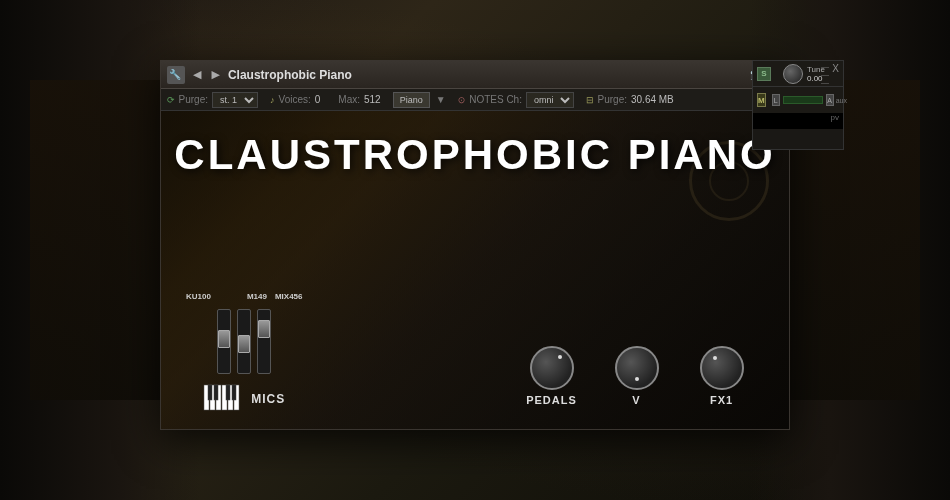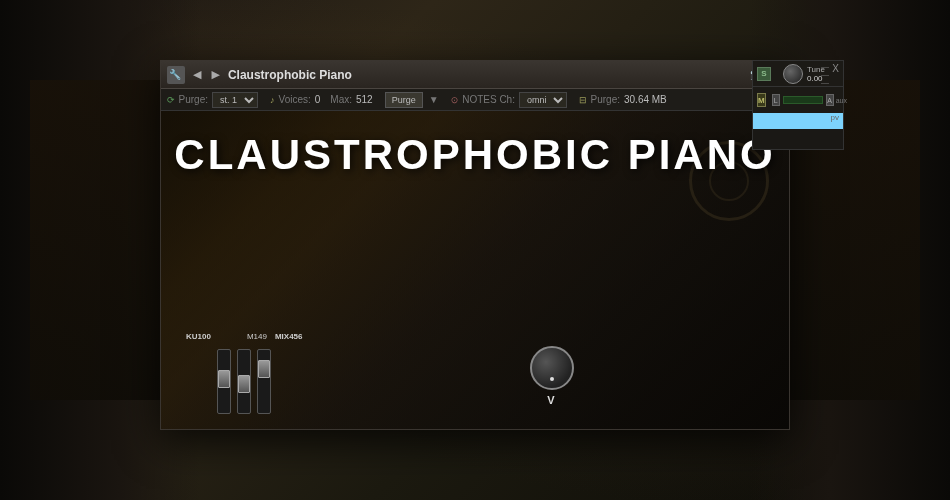--- a/index.html
+++ b/index.html
@@ -351,21 +351,21 @@
         </div>
         <div style="flex:1; display:flex; align-items:center; gap:3px; margin-left:2px;">
           <div style="width:8px; height:12px; background:#444; border:1px solid #666; font-size:7px; color:#aaa; display:flex; align-items:center; justify-content:center;">L</div>
           <div style="width:40px; height:8px; background:#1a3a1a; border:1px solid #2a5a2a; position:relative;">
             <div style="position:absolute; left:0; top:0; height:100%; width:0%; background:#4a9a4a;"></div>
           </div>
           <div style="width:8px; height:12px; background:#444; border:1px solid #666; font-size:7px; color:#aaa; display:flex; align-items:center; justify-content:center;">A</div>
         </div>
         <div style="color:#777; font-size:7px; margin-left:2px;">aux</div>
       </div>
-      <div style="display:flex; align-items:flex-start; height:16px; padding:0 4px; background:#7dd3fc; justify-content:flex-end;">
+      <div style="display:flex; align-items:flex-start; height:16px; padding:0 4px; background:#000000; justify-content:flex-end;">
         <div style="color:#666; font-size:8px;">pv</div>
       </div>
     </div>
   </div>
 
   <div class="plugin-window">
 
     <div class="title-bar">
       <div class="title-bar-left">
         <div class="wrench-icon">🔧</div>
@@ -384,25 +384,25 @@
         <span style="color:#5a9a5a; font-size:9px;">⟳</span>
         <span class="info-label">Purge:</span>
         <select class="info-select">
           <option>st. 1</option>
         </select>
       </div>
       <div class="info-item">
         <span style="color:#9a9a5a; font-size:9px;">♪</span>
         <span class="info-label">Voices:</span>
         <span class="info-value">0</span>
-        <span class="info-label" style="margin-left:6px;">Max:</span>
+        <span class="info-label" style="margin-left:14px;">Max:</span>
         <span class="info-value">512</span>
       </div>
       <div class="info-item">
-        <button class="purge-btn">Purge</button>
+        <button class="purge-btn">Piano</button>
         <span style="color:#777; font-size:10px; margin-left:2px;">▼</span>
       </div>
       <div class="info-item">
         <span style="color:#9a5a5a; font-size:9px;">⊙</span>
         <span class="info-label">NOTES Ch:</span>
         <select class="info-select">
           <option>omni</option>
         </select>
       </div>
       <div class="info-item">
@@ -424,21 +424,21 @@
 
       <div class="controls-area" style="z-index:10; position:absolute; bottom:15px; left:0; right:0; display:flex; align-items:flex-end; padding:0 25px;">
 
         <div style="display:flex; flex-direction:column; align-items:center; gap:6px; margin-right:20px;">
 
           <div style="display:flex; gap:8px; align-items:flex-end; margin-bottom:2px;">
             <div style="text-align:center;">
               <div style="color:#ccc; font-size:8px; font-weight:bold;">KU100</div>
             </div>
             <div style="text-align:center;">
-              <div style="color:#ccc; font-size:8px; font-weight:normal;padding-left:28px;">M149</div>
+              <div style="color:#ccc; font-size:8px; font-weight:bold;padding-left:28px;">M149</div>
             </div>
             <div style="text-align:center;">
               <div style="color:#ccc; font-size:8px; font-weight:bold;">MIX456</div>
             </div>
           </div>
 
           <div style="display:flex; gap:6px; align-items:flex-end;">
 
             <div style="width:14px; height:65px; background:#1a1a1a; border:1px solid #555; border-radius:2px; position:relative; cursor:pointer;">
               <div style="width:12px; height:18px; background:linear-gradient(180deg,#999,#555); border:1px solid #aaa; border-radius:1px; position:absolute; top:20px; left:0;"></div>
@@ -446,36 +446,66 @@
 
             <div style="width:14px; height:65px; background:#1a1a1a; border:1px solid #555; border-radius:2px; position:relative; cursor:pointer;">
               <div style="width:12px; height:18px; background:linear-gradient(180deg,#999,#555); border:1px solid #aaa; border-radius:1px; position:absolute; top:25px; left:0;"></div>
             </div>
 
             <div style="width:14px; height:65px; background:#1a1a1a; border:1px solid #555; border-radius:2px; position:relative; cursor:pointer;">
               <div style="width:12px; height:18px; background:linear-gradient(180deg,#999,#555); border:1px solid #aaa; border-radius:1px; position:absolute; top:10px; left:0;"></div>
             </div>
           </div>
 
+          <div style="display:flex; align-items:center; gap:10px; margin-top:4px;">
+
+            <svg width="38" height="30" viewBox="0 0 38 30">
+
+              <rect x="1" y="1" width="5" height="25" fill="white" stroke="#555" stroke-width="0.5"></rect>
+              <rect x="7" y="1" width="5" height="25" fill="white" stroke="#555" stroke-width="0.5"></rect>
+              <rect x="13" y="1" width="5" height="25" fill="white" stroke="#555" stroke-width="0.5"></rect>
+              <rect x="19" y="1" width="5" height="25" fill="white" stroke="#555" stroke-width="0.5"></rect>
+              <rect x="25" y="1" width="5" height="25" fill="white" stroke="#555" stroke-width="0.5"></rect>
+              <rect x="31" y="1" width="5" height="25" fill="white" stroke="#555" stroke-width="0.5"></rect>
+
+              <rect x="5" y="1" width="4" height="15" fill="#222" stroke="#444" stroke-width="0.5"></rect>
+              <rect x="11" y="1" width="4" height="15" fill="#222" stroke="#444" stroke-width="0.5"></rect>
+              <rect x="23" y="1" width="4" height="15" fill="#222" stroke="#444" stroke-width="0.5"></rect>
+              <rect x="29" y="1" width="4" height="15" fill="#222" stroke="#444" stroke-width="0.5"></rect>
+            </svg>
+            <div style="color:#ddd; font-size:12px; font-weight:bold; letter-spacing:1px;">MICS</div>
+          </div>
         </div>
 
         <div style="flex:1;"></div>
 
         <div style="display:grid; grid-template-columns: repeat(3, 85px); grid-template-rows: repeat(2, auto); gap:8px 0;">
 
 
 
+          <div class="knob-cell">
+            <div class="knob knob-pos-topright">
+              <div class="knob-dot" style="top:7px; right:10px;"></div>
+            </div>
+            <div class="knob-label">PEDALS</div>
+          </div>
 
           <div class="knob-cell">
             <div class="knob">
               <div class="knob-dot" style="bottom:7px; left:50%; transform:translateX(-50%);"></div>
             </div>
             <div class="knob-label">V</div>
           </div>
 
+          <div class="knob-cell">
+            <div class="knob">
+              <div class="knob-dot" style="top:8px; left:11px;"></div>
+            </div>
+            <div class="knob-label">FX1</div>
+          </div>
 
 
         </div>
 
       </div>
     </div>
   </div>
 </div>
 
 </body></html>

